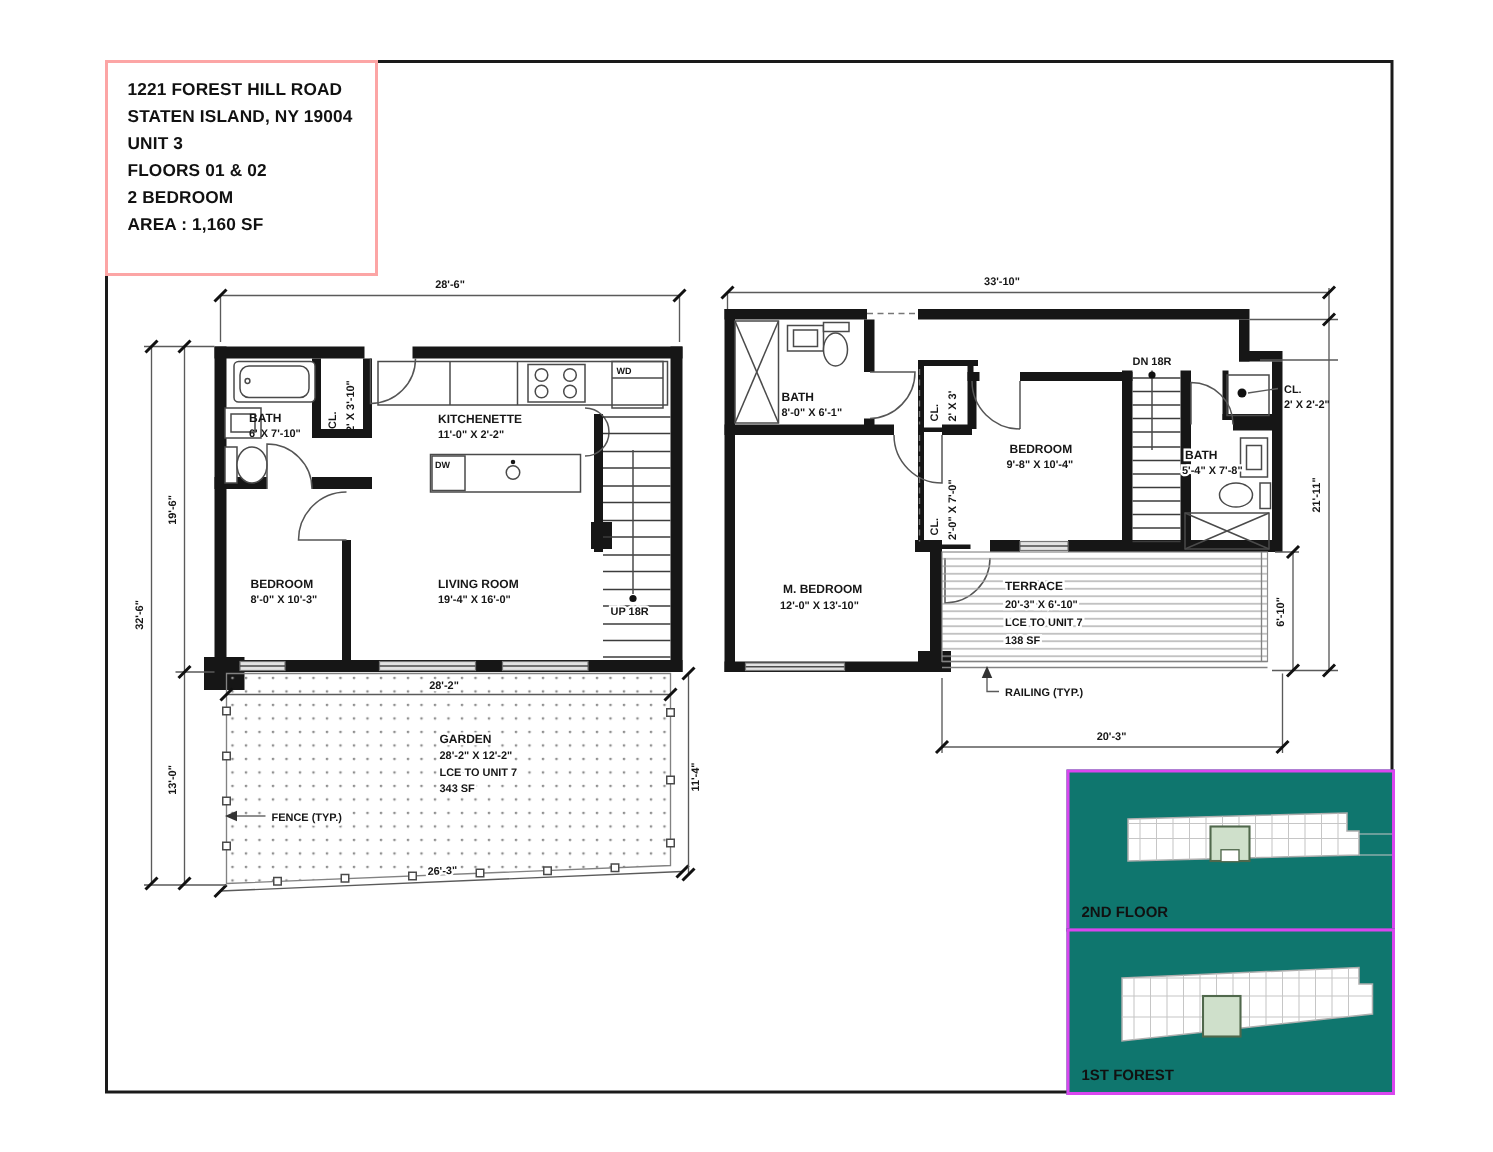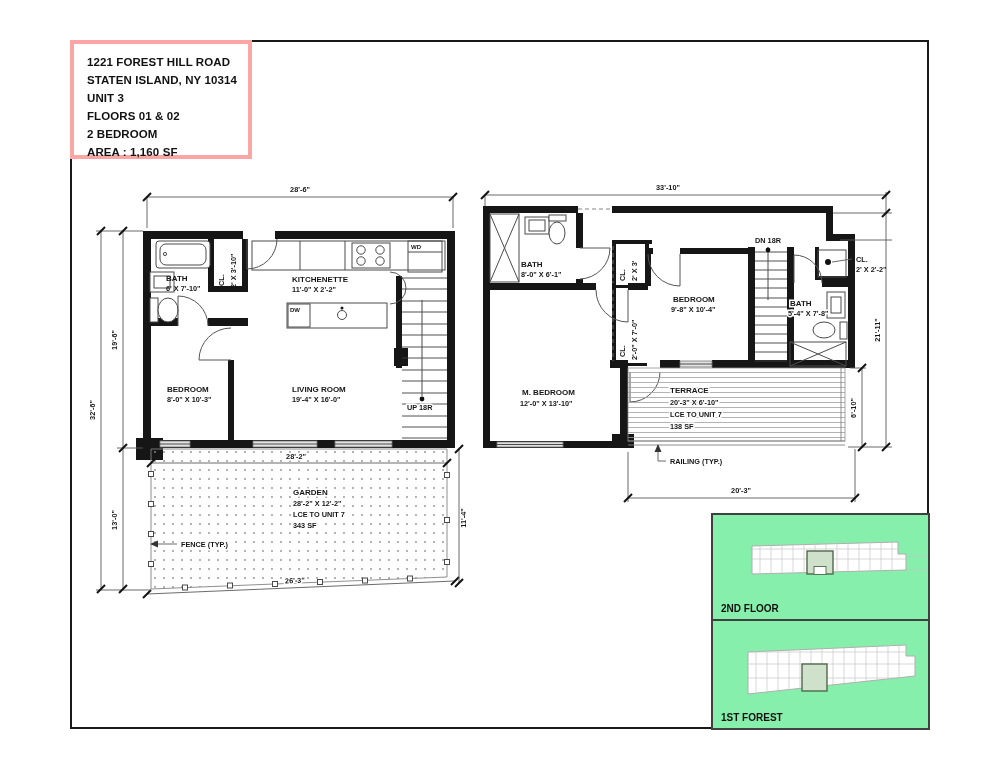--- a/index.html
+++ b/index.html
@@ -1,25 +1,25 @@
 <!DOCTYPE html>
 <html><head>
 <meta charset="utf-8">
 <style>
   html,body{margin:0;padding:0;background:#ffffff;}
   .page{position:relative;width:995px;height:768px;background:#ffffff;overflow:hidden;
         font-family:"Liberation Sans",sans-serif;}
   .sheet-border{position:absolute;left:70px;top:40px;width:859px;height:689px;
         border:2px solid #1a1a1a;box-sizing:border-box;background:#fff;}
-  .title-block{position:absolute;left:70px;top:40px;width:182px;height:119px;
-        border:4px solid #fca5a5;box-sizing:border-box;background:#fff;
+  .title-block{position:absolute;left:70px;top:40px;width:182px;height:144px;
+        border:2px solid #fca5a5;box-sizing:border-box;background:#fff;
         padding:9px 0 0 13px;z-index:3;}
   .title-block div{font-size:11.5px;font-weight:bold;color:#111;line-height:18px;
         letter-spacing:.1px;white-space:nowrap;}
-  .key-panel{position:absolute;box-sizing:border-box;border:2px solid #404040;background:#86efac;z-index:2;}
+  .key-panel{position:absolute;box-sizing:border-box;border:2px solid #d946ef;background:#0f766e;z-index:2;}
   .key-panel .panel-label{position:absolute;left:8px;bottom:5px;font-size:10px;
         font-weight:bold;color:#111;}
   #panel-2nd{left:711px;top:513px;width:219px;height:108px;}
   #panel-1st{left:711px;top:619px;width:219px;height:111px;}
   svg.draw{position:absolute;left:0;top:0;z-index:4;pointer-events:none;}
   svg .t{font-family:"Liberation Sans",sans-serif;font-weight:700;fill:#161616;}
   svg .s8{font-size:8px;}
   svg .s7{font-size:7.3px;}
   svg .s6{font-size:6px;}
   svg .mid{text-anchor:middle;}
@@ -39,21 +39,21 @@
 </style>
 </head>
 <body>
 
 <div class="page">
 
   <div class="sheet-border"></div>
 
   <div class="title-block">
     <div>1221 FOREST HILL ROAD</div>
-    <div>STATEN ISLAND, NY 10314</div>
+    <div>STATEN ISLAND, NY 19004</div>
     <div>UNIT 3</div>
     <div>FLOORS 01 &amp; 02</div>
     <div>2 BEDROOM</div>
     <div>AREA : 1,160 SF</div>
   </div>
 
   <div class="key-panel" id="panel-2nd">
     <span class="panel-label">2ND FLOOR</span>
   </div>
   <div class="key-panel" id="panel-1st">

